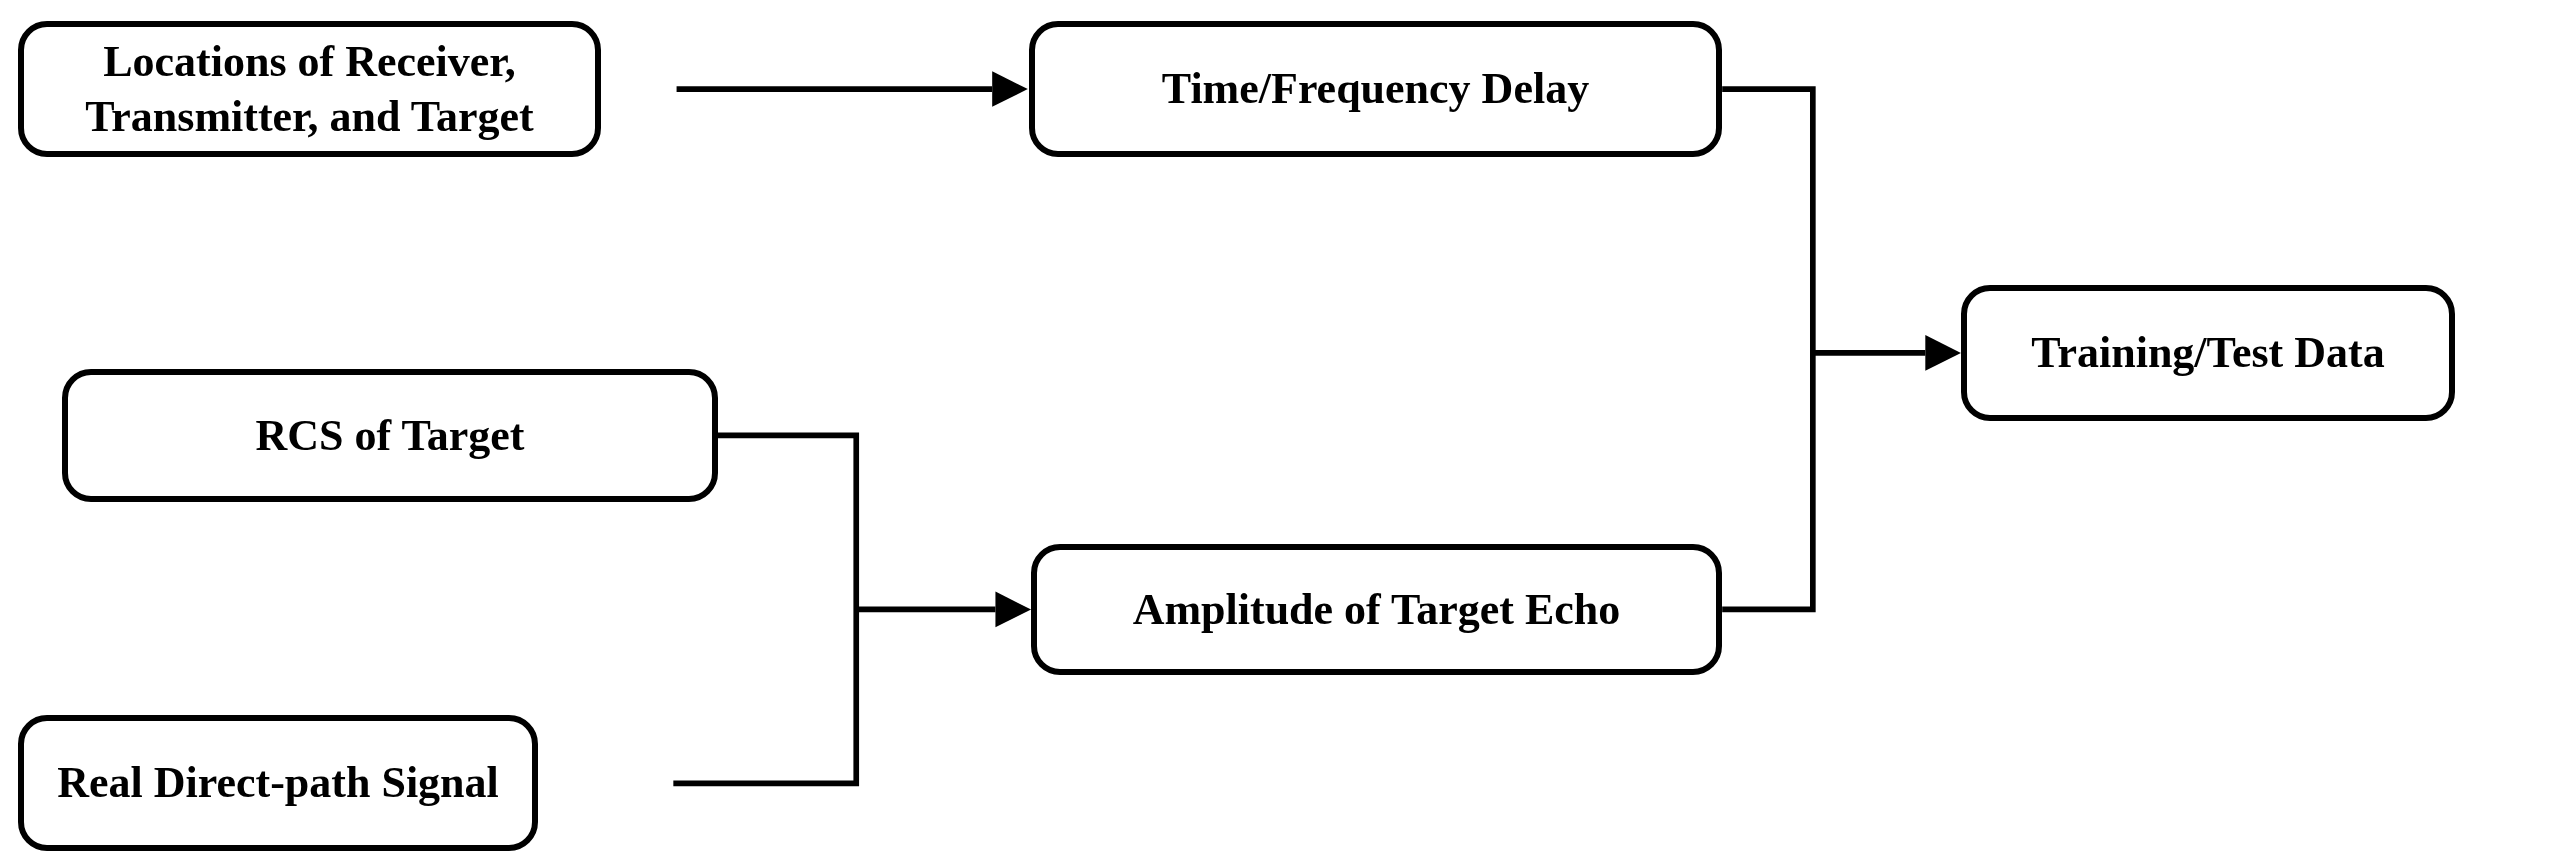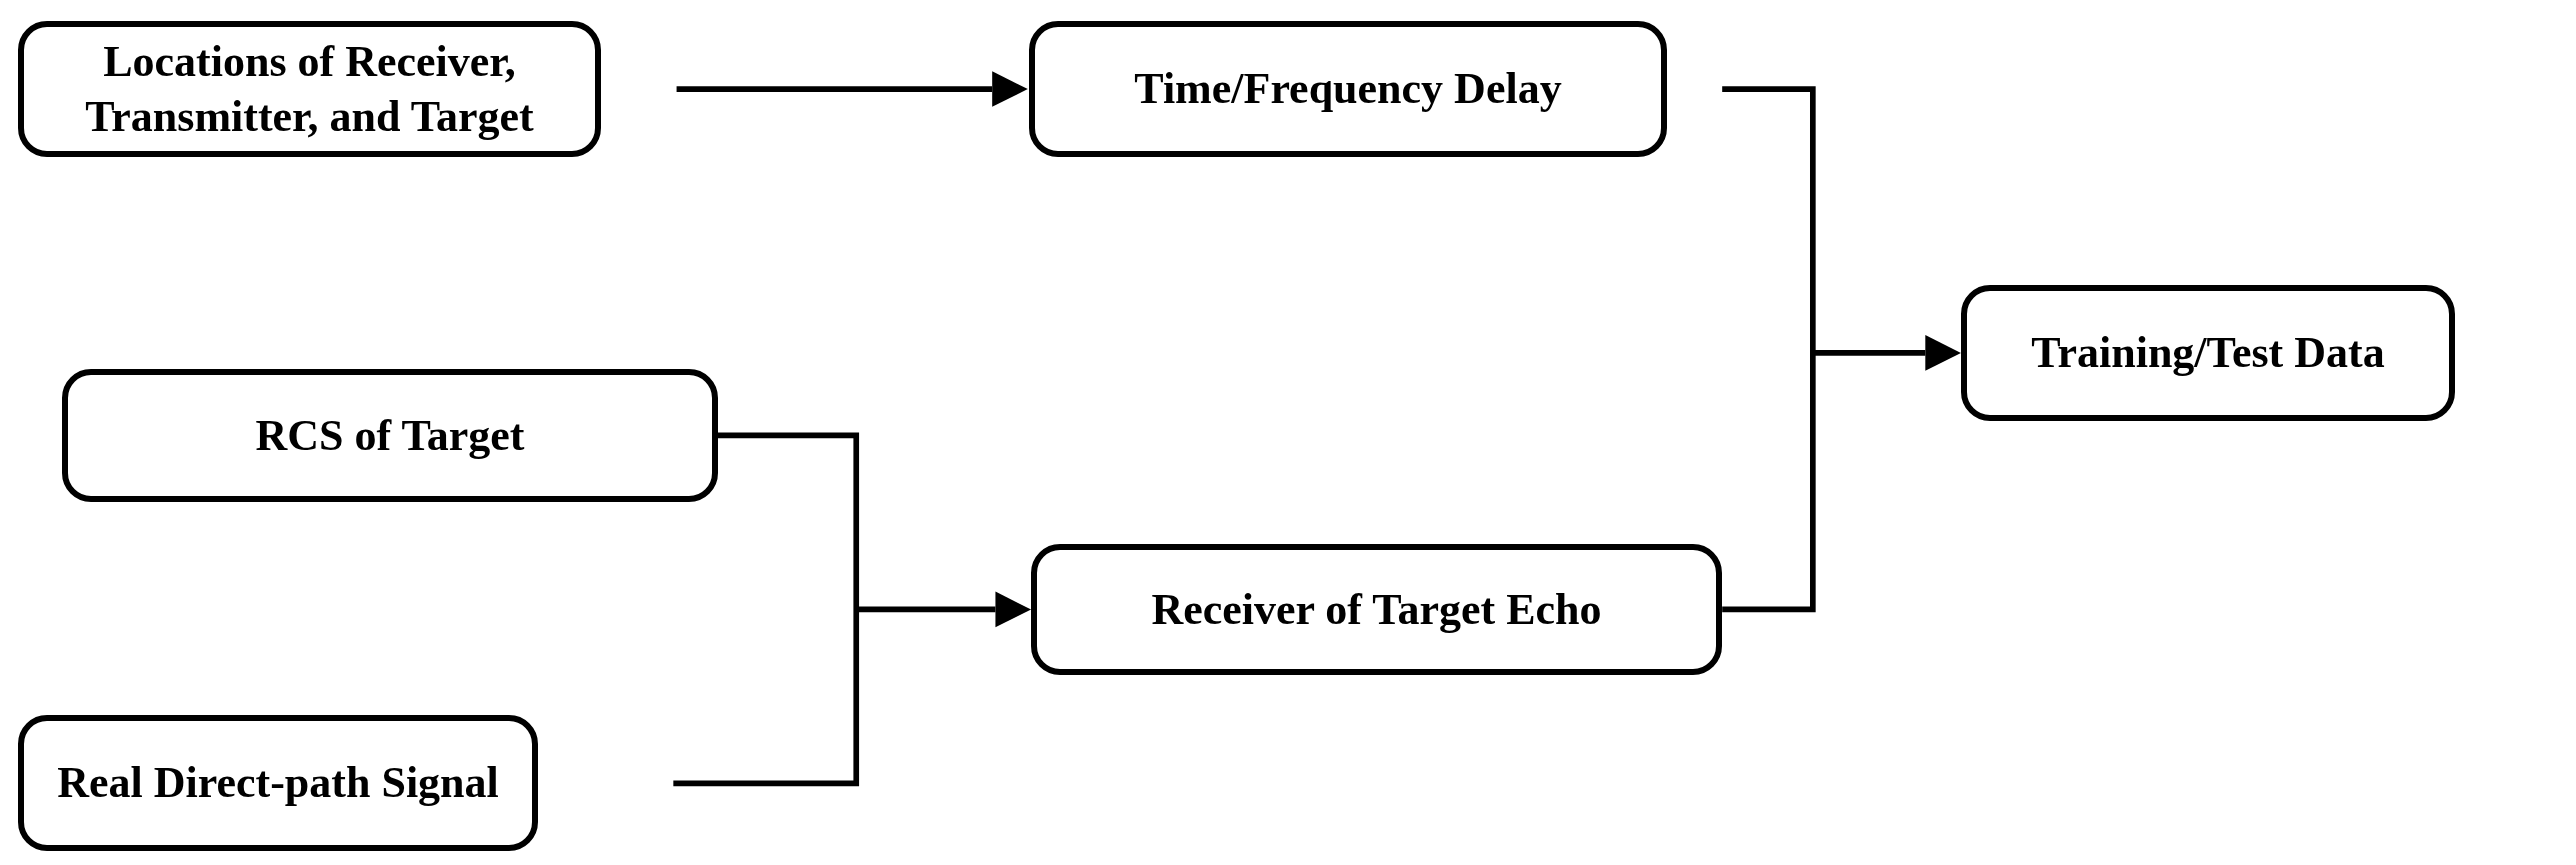--- a/index.html
+++ b/index.html
@@ -43,21 +43,21 @@
     display: flex;
     align-items: center;
     justify-content: center;
     text-align: center;
     font-weight: bold;
     font-size: 44px;
     line-height: 1.26;
     padding: 0 24px;
   }
   #node-locations   { left: 18px;   top: 21px;  width: 583px; height: 136px; }
-  #node-delay       { left: 1029px; top: 21px;  width: 638px; height: 136px; }
+  #node-delay       { left: 1029px; top: 21px;  width: 693px; height: 136px; }
   #node-rcs         { left: 18px;   top: 369px; width: 656px; height: 133px; margin-left: 44px; }
   #node-direct-path { left: 18px;   top: 715px; width: 520px; height: 136px; justify-content: center; }
   #node-amplitude   { left: 1031px; top: 544px; width: 691px; height: 131px; }
   #node-training    { left: 1961px; top: 285px; width: 494px; height: 136px; }
 </style>
 </head>
 <body>
 
 <div class="canvas">
 
@@ -85,21 +85,21 @@
 
   <div class="node" id="node-rcs">
     <span>RCS of Target</span>
   </div>
 
   <div class="node" id="node-direct-path">
     <span>Real Direct-path Signal</span>
   </div>
 
   <div class="node" id="node-amplitude">
-    <span>Receiver of Target Echo</span>
+    <span>Amplitude of Target Echo</span>
   </div>
 
   <div class="node" id="node-training">
     <span>Training/Test Data</span>
   </div>
 
 </div>
 
 
 </body></html>

